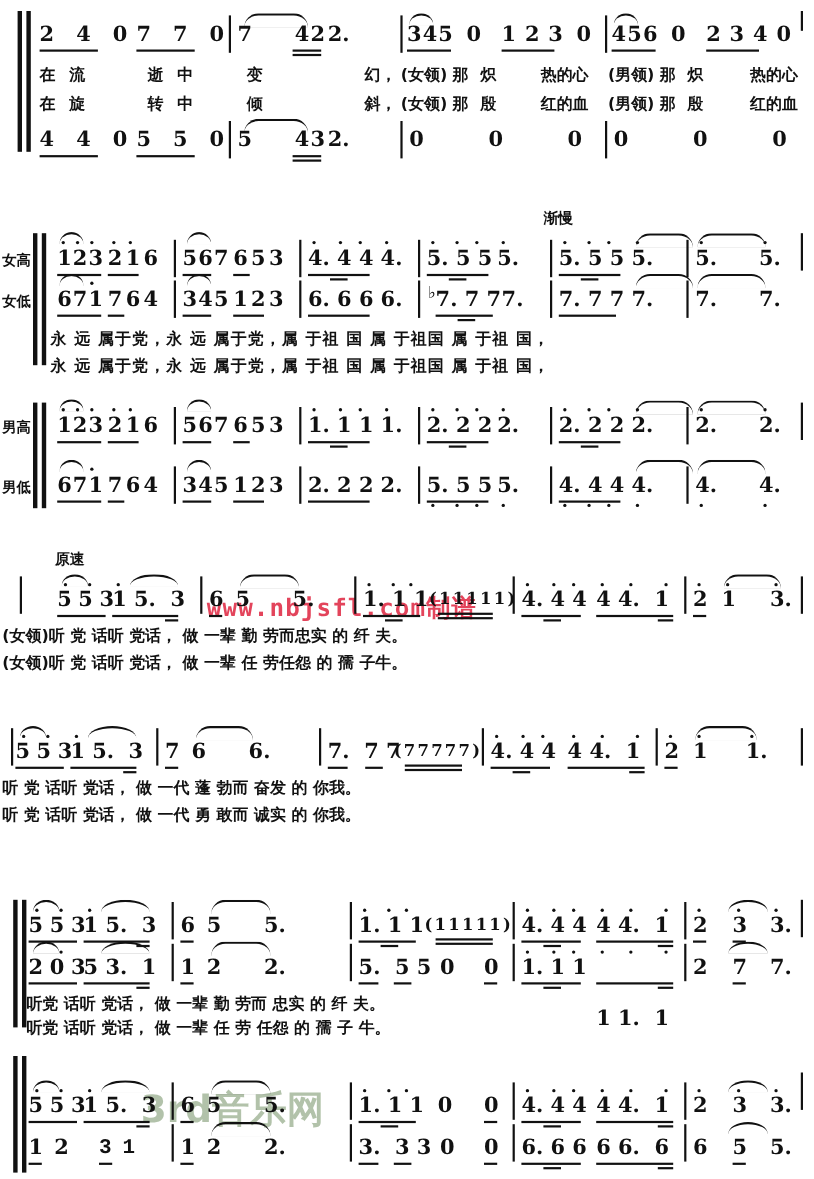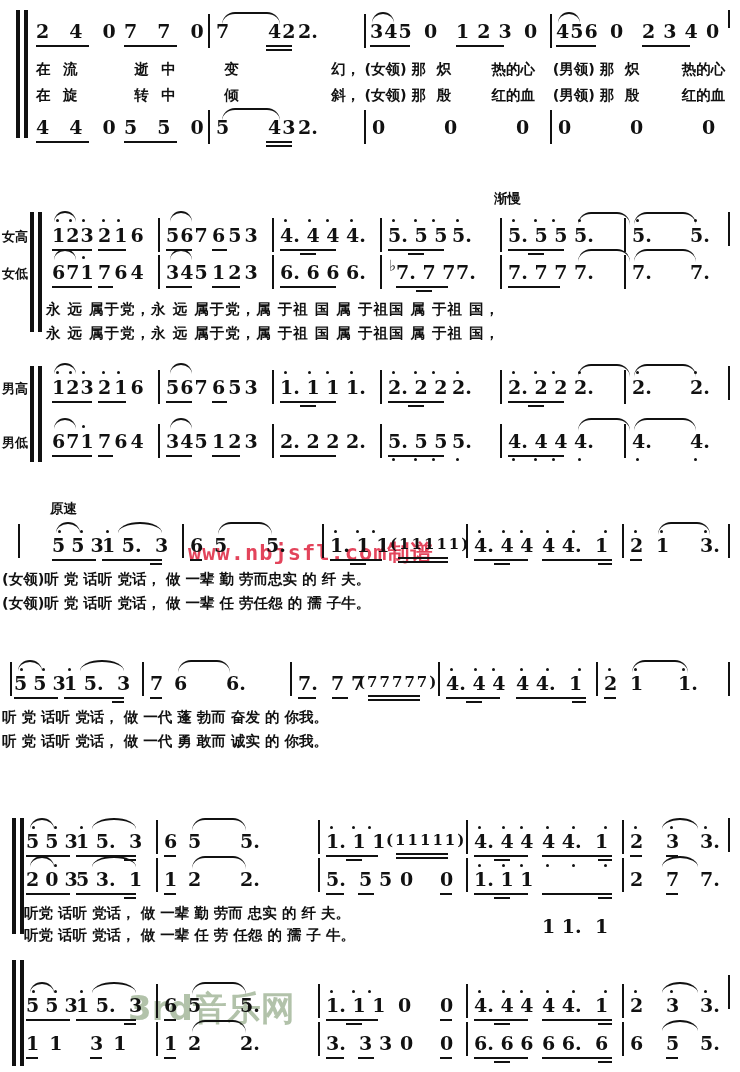--- a/index.html
+++ b/index.html
@@ -664,23 +664,23 @@
 
     <div class="barline" style="left:622px;top:984px;height:34px;"></div>
     <div class="slur" style="left:662px;top:982px;width:36px;"></div>
     <div class="dot" style="left:634px;top:990px;"></div>
     <div class="note abs" style="left:630px;top:996px;">2</div>
     <div class="dot" style="left:670px;top:990px;"></div>
     <div class="note abs" style="left:666px;top:996px;">3</div>
     <div class="dot" style="left:704px;top:990px;"></div>
     <div class="note abs" style="left:700px;top:996px;">3.</div>
 
-    <div class="note abs" style="left:26px;top:1034px;letter-spacing:10px;">11</div>
+    <div class="note abs" style="left:26px;top:1034px;letter-spacing:10px;">12</div>
     <div class="ul" style="left:26px;top:1057px;width:12px;"></div>
-    <div class="note abs" style="left:90px;top:1034px;letter-spacing:10px;">31</div>
+    <div class="note abs" style="left:90px;top:1034px;letter-spacing:10px;font-family:Liberation Mono, monospace;">31</div>
     <div class="ul" style="left:90px;top:1057px;width:12px;"></div>
 
     <div class="barline" style="left:156px;top:1022px;height:34px;"></div>
     <div class="note abs" style="left:164px;top:1034px;">1</div>
     <div class="ul" style="left:164px;top:1057px;width:12px;"></div>
     <div class="slur flat" style="left:192px;top:1020px;width:54px;"></div>
     <div class="note abs" style="left:188px;top:1034px;">2</div>
     <div class="note abs" style="left:240px;top:1034px;">2.</div>
 
     <div class="barline" style="left:318px;top:1022px;height:34px;"></div>

